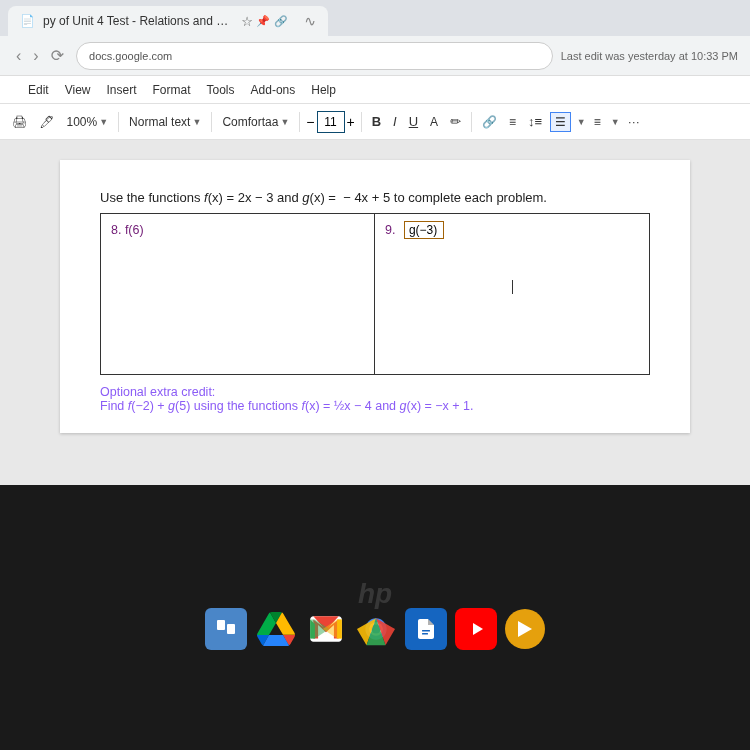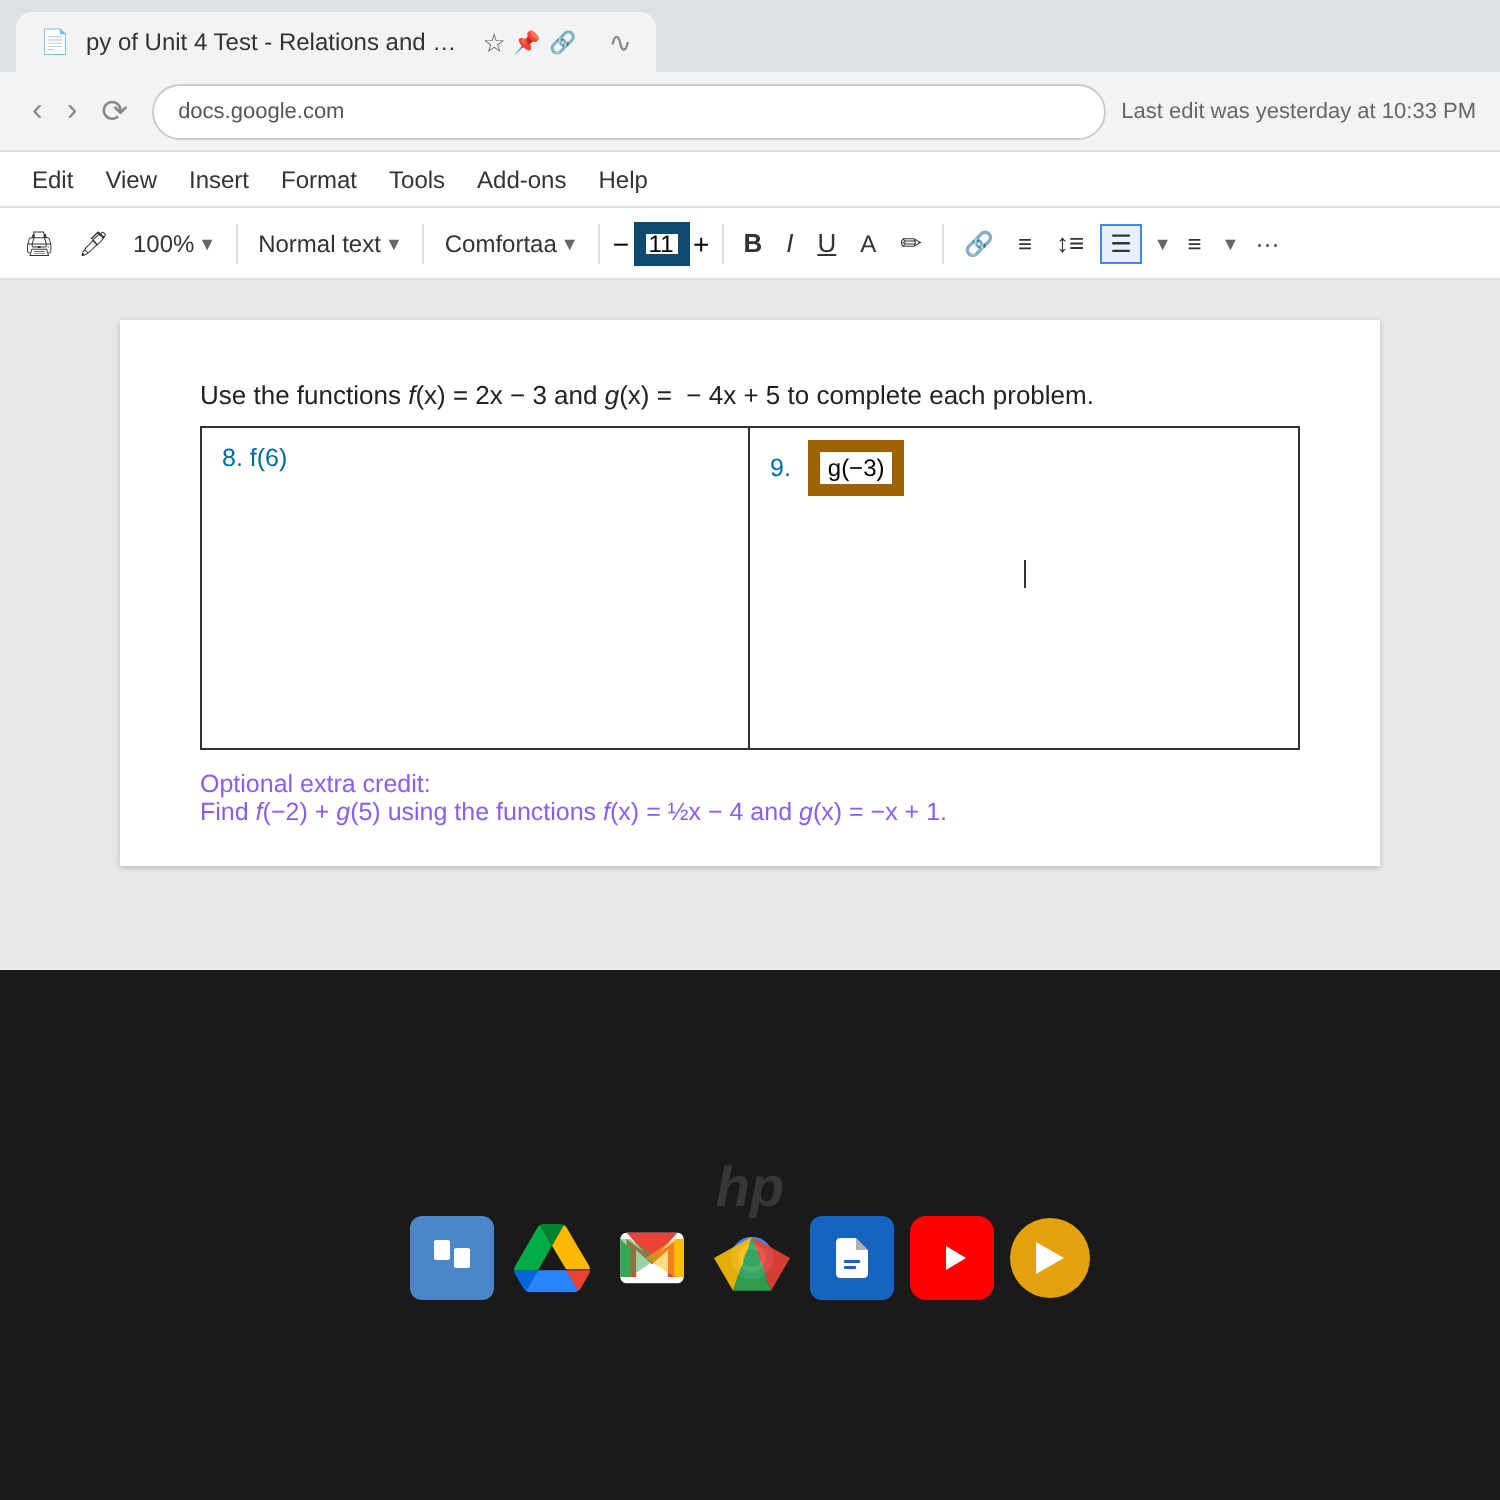--- a/index.html
+++ b/index.html
@@ -100,21 +100,21 @@
       color: #666;
       white-space: nowrap;
     }
 
     
     .docs-menu-bar {
       background: #fff;
       height: 28px;
       display: flex;
       align-items: center;
-      padding: 0 16px;
+      padding: 0 28px;
       gap: 16px;
       border-bottom: 1px solid #e0e0e0;
     }
 
     .menu-item {
       font-size: 12px;
       color: #333;
       cursor: pointer;
     }
 
@@ -152,21 +152,21 @@
     }
 
     .font-size-ctrl {
       display: flex;
       align-items: center;
       gap: 2px;
       font-size: 12px;
     }
 
     .font-size-box {
-      border: 6px solid #0c4a6e;
+      border: 1px solid #0c4a6e;
       width: 28px;
       height: 22px;
       text-align: right;
       font-size: 12px;
       display: flex;
       align-items: center;
       justify-content: center;
     }
 
     .bold-btn { font-weight: bold; font-size: 13px; }
@@ -209,26 +209,26 @@
       min-height: 160px;
       position: relative;
     }
 
     .problem-cell:last-child {
       border-right: none;
     }
 
     .problem-label {
       font-size: 12.5px;
-      color: #0369a1;
+      color: #701a75;
     }
 
     .problem-answer-box {
       display: inline-block;
-      border: 6px solid #a16207;
+      border: 1px solid #a16207;
       padding: 1px 4px;
       margin-left: 4px;
       font-size: 12px;
       background: #fff;
       min-width: 40px;
     }
 
     .cursor-line {
       position: absolute;
       bottom: 80px;

